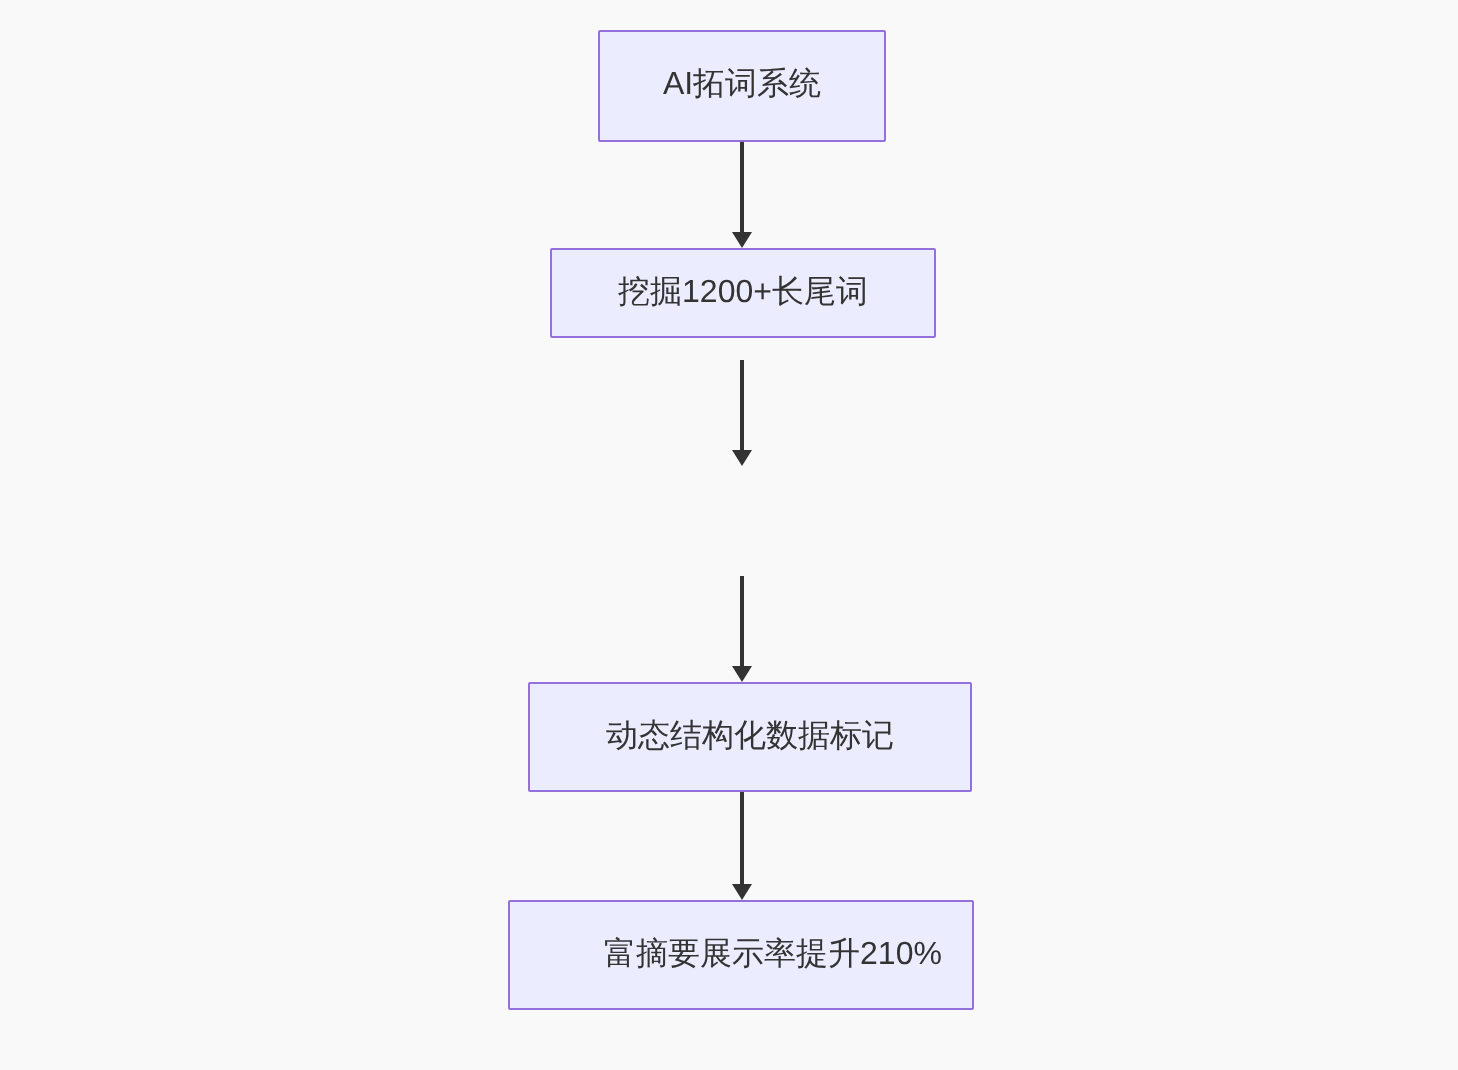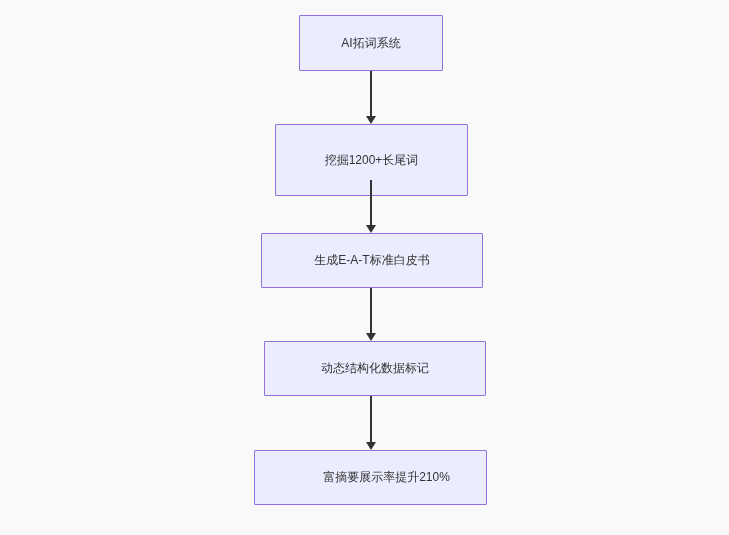--- a/index.html
+++ b/index.html
@@ -17,26 +17,26 @@
   .flow-node {
     position: absolute;
     box-sizing: border-box;
     background: var(--node-fill, #ECECFF);
     border: 1px solid var(--node-border, #9370DB);
     border-radius: 1px;
     display: flex;
     align-items: center;
     justify-content: center;
     color: var(--text, #333333);
-    font-size: 12px;
+    font-size: 16px;
     line-height: 1.2;
     white-space: nowrap;
   }
   .node-1 { left: 299px; top: 15px;  width: 144px; height: 56px; }
-  .node-2 { left: 275px; top: 124px; width: 193px; height: 72px; }
+  .node-2 { left: 275px; top: 124px; width: 193px; height: 45px; }
   .node-3 { left: 261px; top: 233px; width: 222px; height: 55px; }
   .node-4 { left: 264px; top: 341px; width: 222px; height: 55px; }
   .node-5 { left: 254px; top: 450px; width: 233px; height: 55px; padding-left: 32px; }
 
   .flow-arrow {
     position: absolute;
     left: 365px;           
     width: 12px;
     display: flex;
     flex-direction: column;
@@ -76,23 +76,20 @@
 
   <div class="flow-node node-2">
     <span>挖掘1200+长尾词</span>
   </div>
 
   <div class="flow-arrow arrow-2">
     <div class="arrow-line"></div>
     <div class="arrow-head"></div>
   </div>
 
-  <div class="flow-node node-3">
-    <span>生成E-A-T标准白皮书</span>
-  </div>
 
   <div class="flow-arrow arrow-3">
     <div class="arrow-line"></div>
     <div class="arrow-head"></div>
   </div>
 
   <div class="flow-node node-4">
     <span>动态结构化数据标记</span>
   </div>
 

